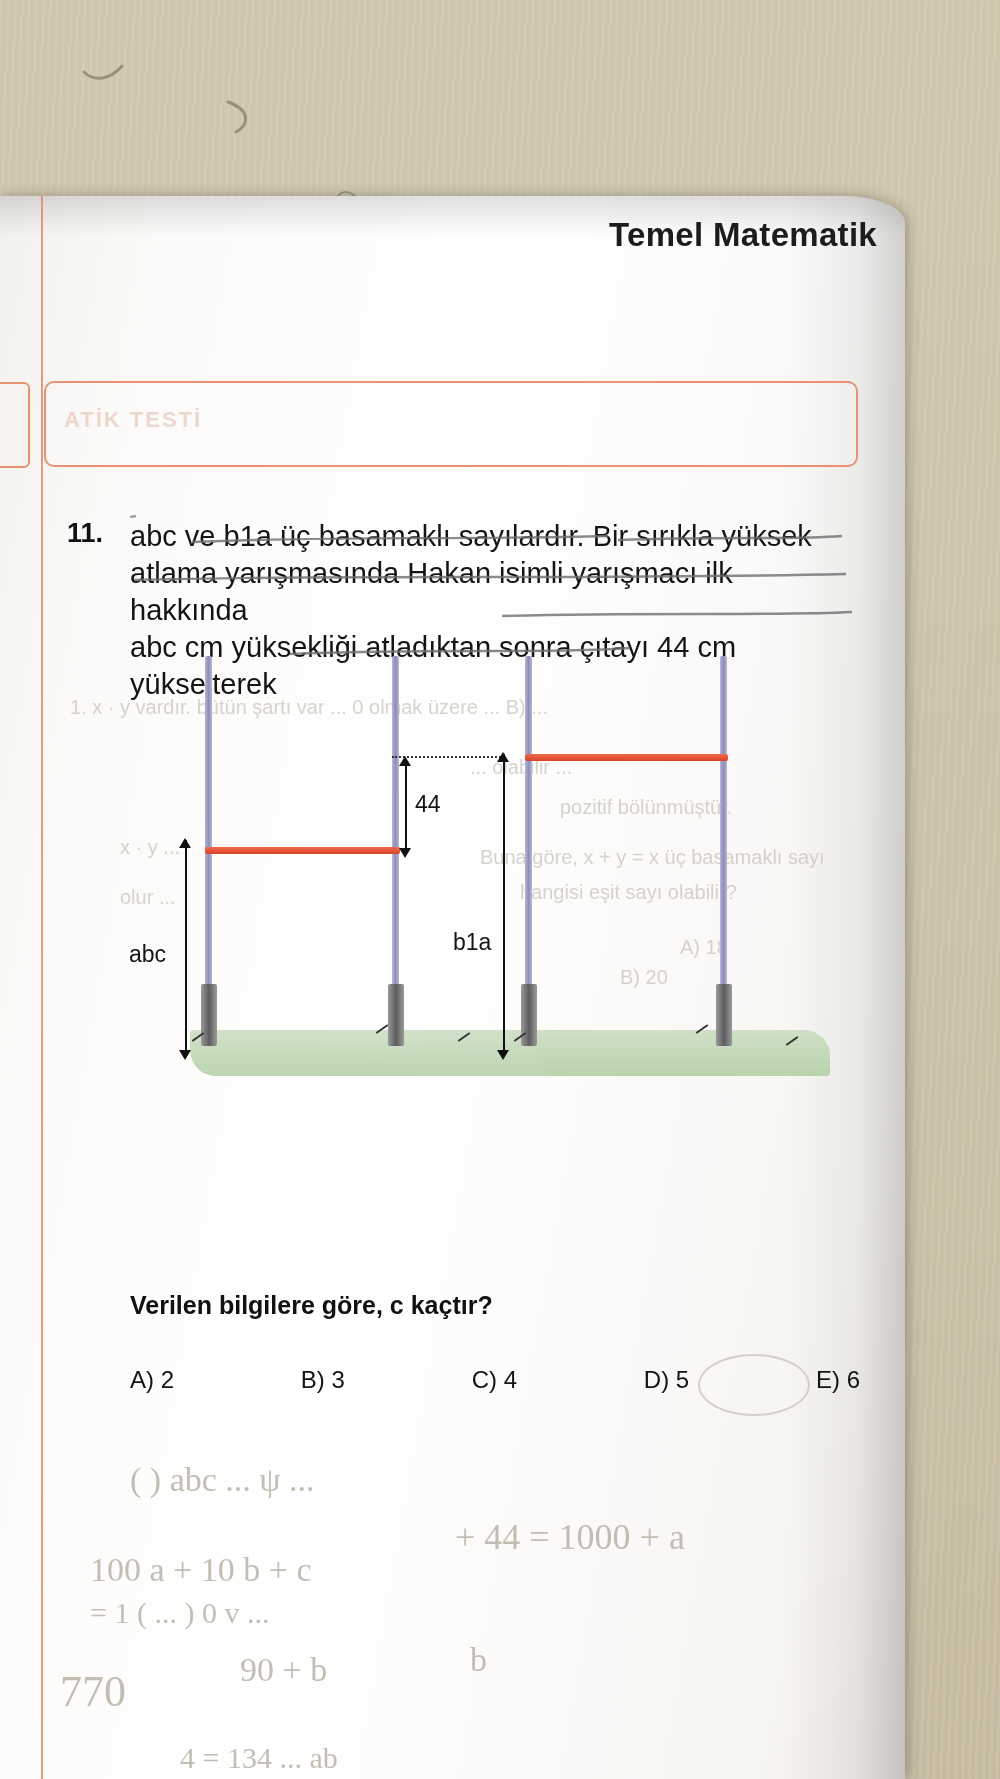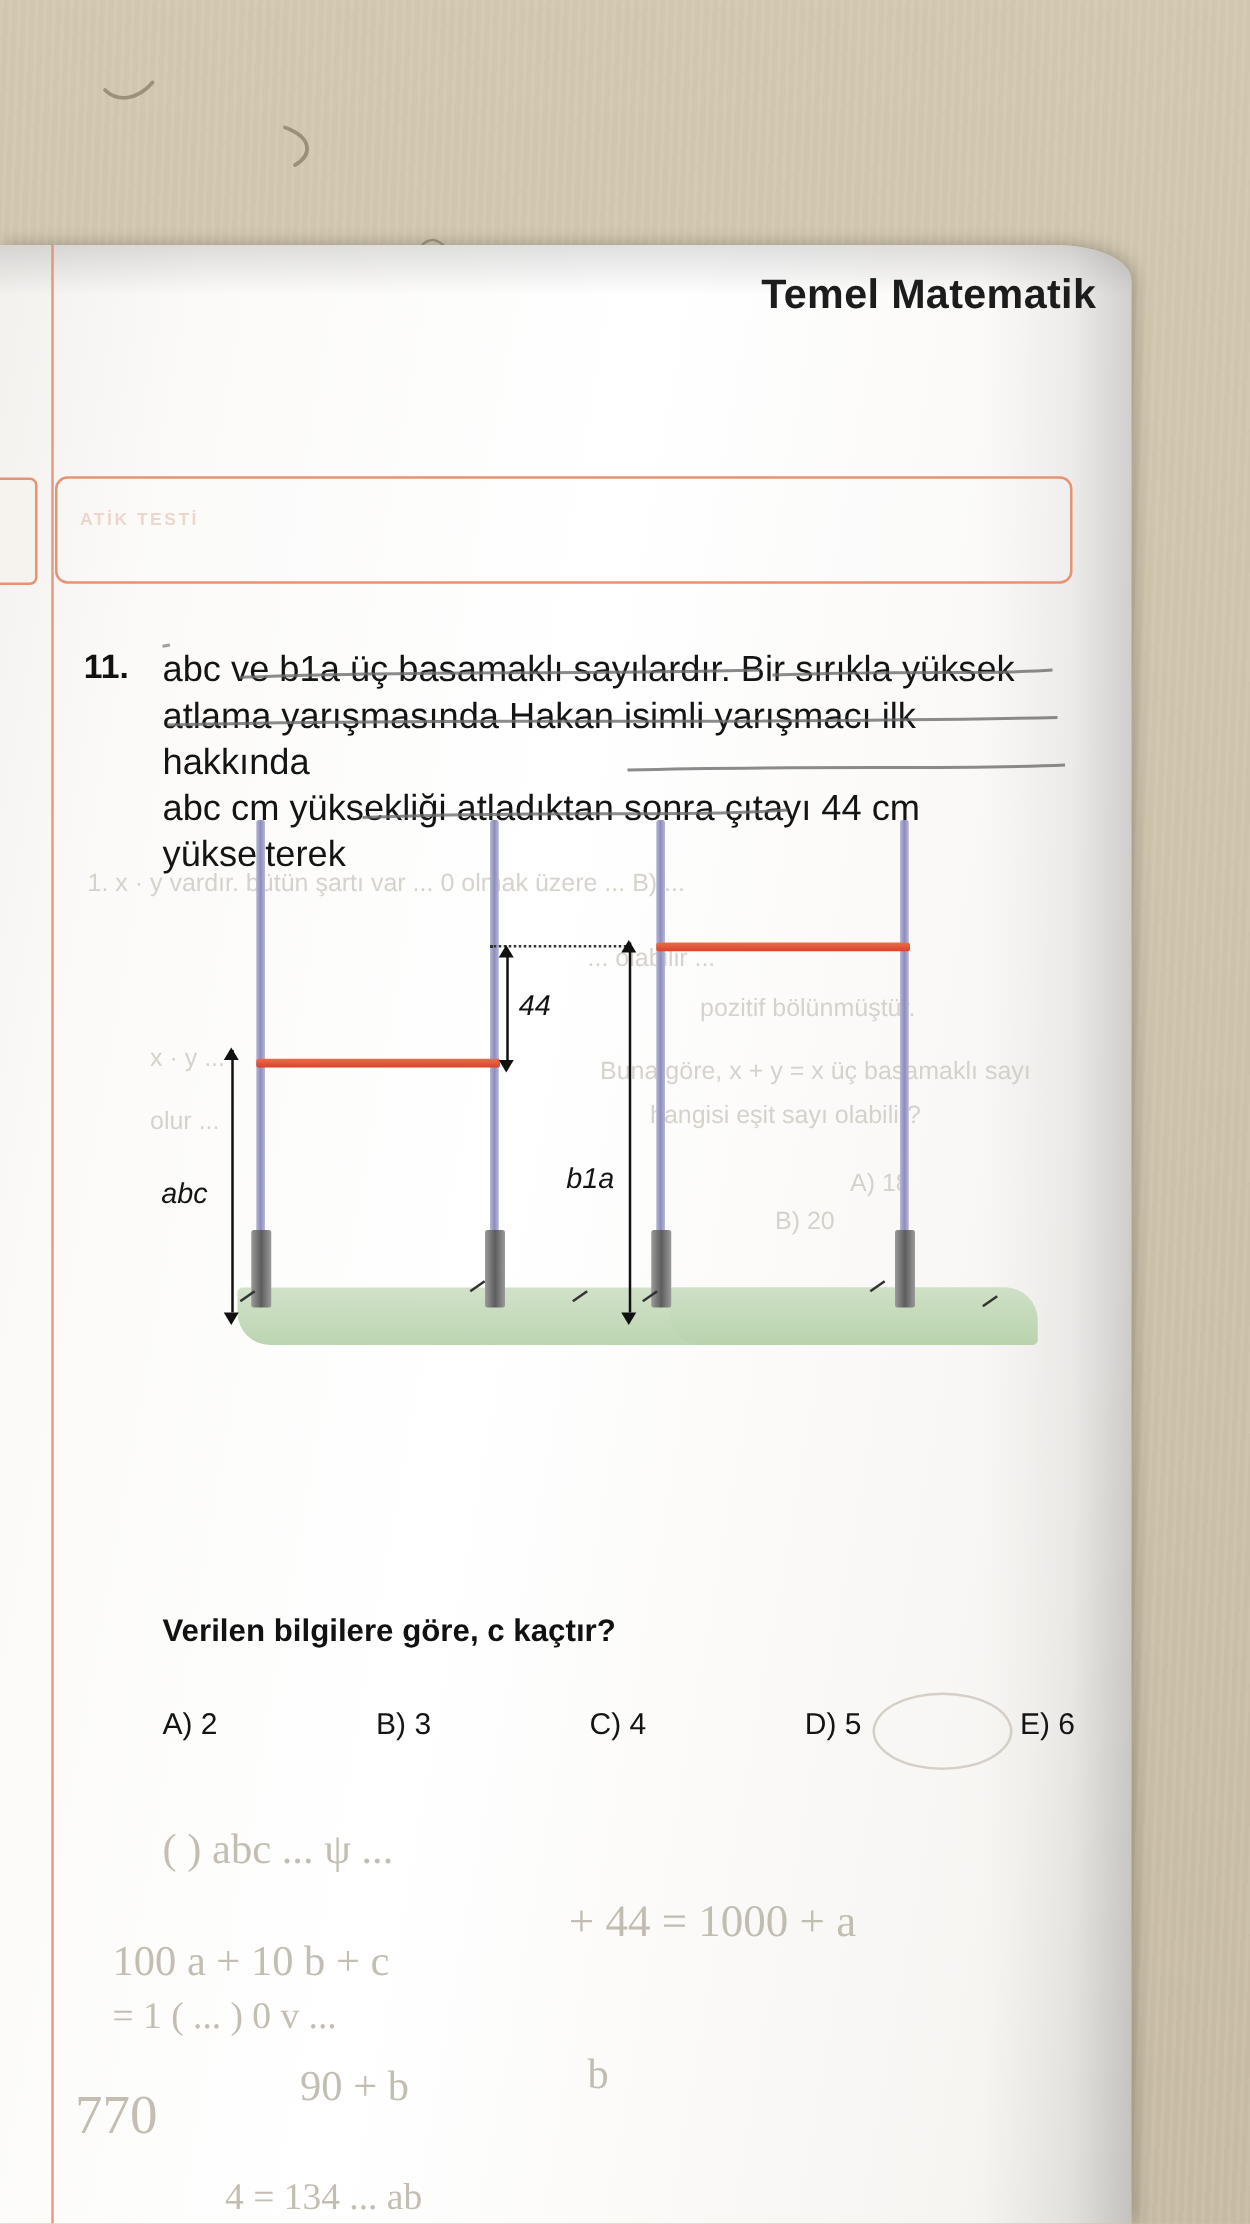--- a/index.html
+++ b/index.html
@@ -45,21 +45,21 @@
     background:#e08b6f;opacity:.85;
   }
   
   .header-band{
     position:absolute;left:44px;top:185px;width:810px;height:82px;
     border:2px solid #e79272;border-radius:10px;
     background:rgba(255,255,255,.2);
   }
   .header-band .ghost{
     position:absolute;left:18px;top:24px;
-    font-size:14px;font-weight:bold;color:#e3b9a8;letter-spacing:2px;opacity:.55;
+    font-size:22px;font-weight:bold;color:#e3b9a8;letter-spacing:2px;opacity:.55;
   }
   .header-title{
     position:absolute;right:28px;top:20px;
     font-size:33px;font-weight:bold;color:#1c1c1c;
     letter-spacing:.3px;
   }
   
   .side-tab{
     position:absolute;left:-14px;top:186px;width:40px;height:82px;
     border:2px solid #e79272;border-radius:6px;background:#f6f2ee;
@@ -108,21 +108,21 @@
   }
   .dotted{
     position:absolute;height:0;border-top:2px dotted #333;
   }
   .arrow-up,.arrow-down{
     position:absolute;width:0;height:0;border-left:6px solid transparent;border-right:6px solid transparent;
   }
   .arrow-up{border-bottom:10px solid #111;}
   .arrow-down{border-top:10px solid #111;}
   .lbl{
-    position:absolute;font-size:23px;color:#141414;font-style:italic;
+    position:absolute;font-size:23px;color:#141414;
   }
   .tick{
     position:absolute;width:14px;height:2px;background:#333;transform:rotate(-35deg);
   }
   
   .subq{
     position:absolute;left:130px;top:1095px;
     font-size:25px;font-weight:bold;color:#111;
   }
   .options{

